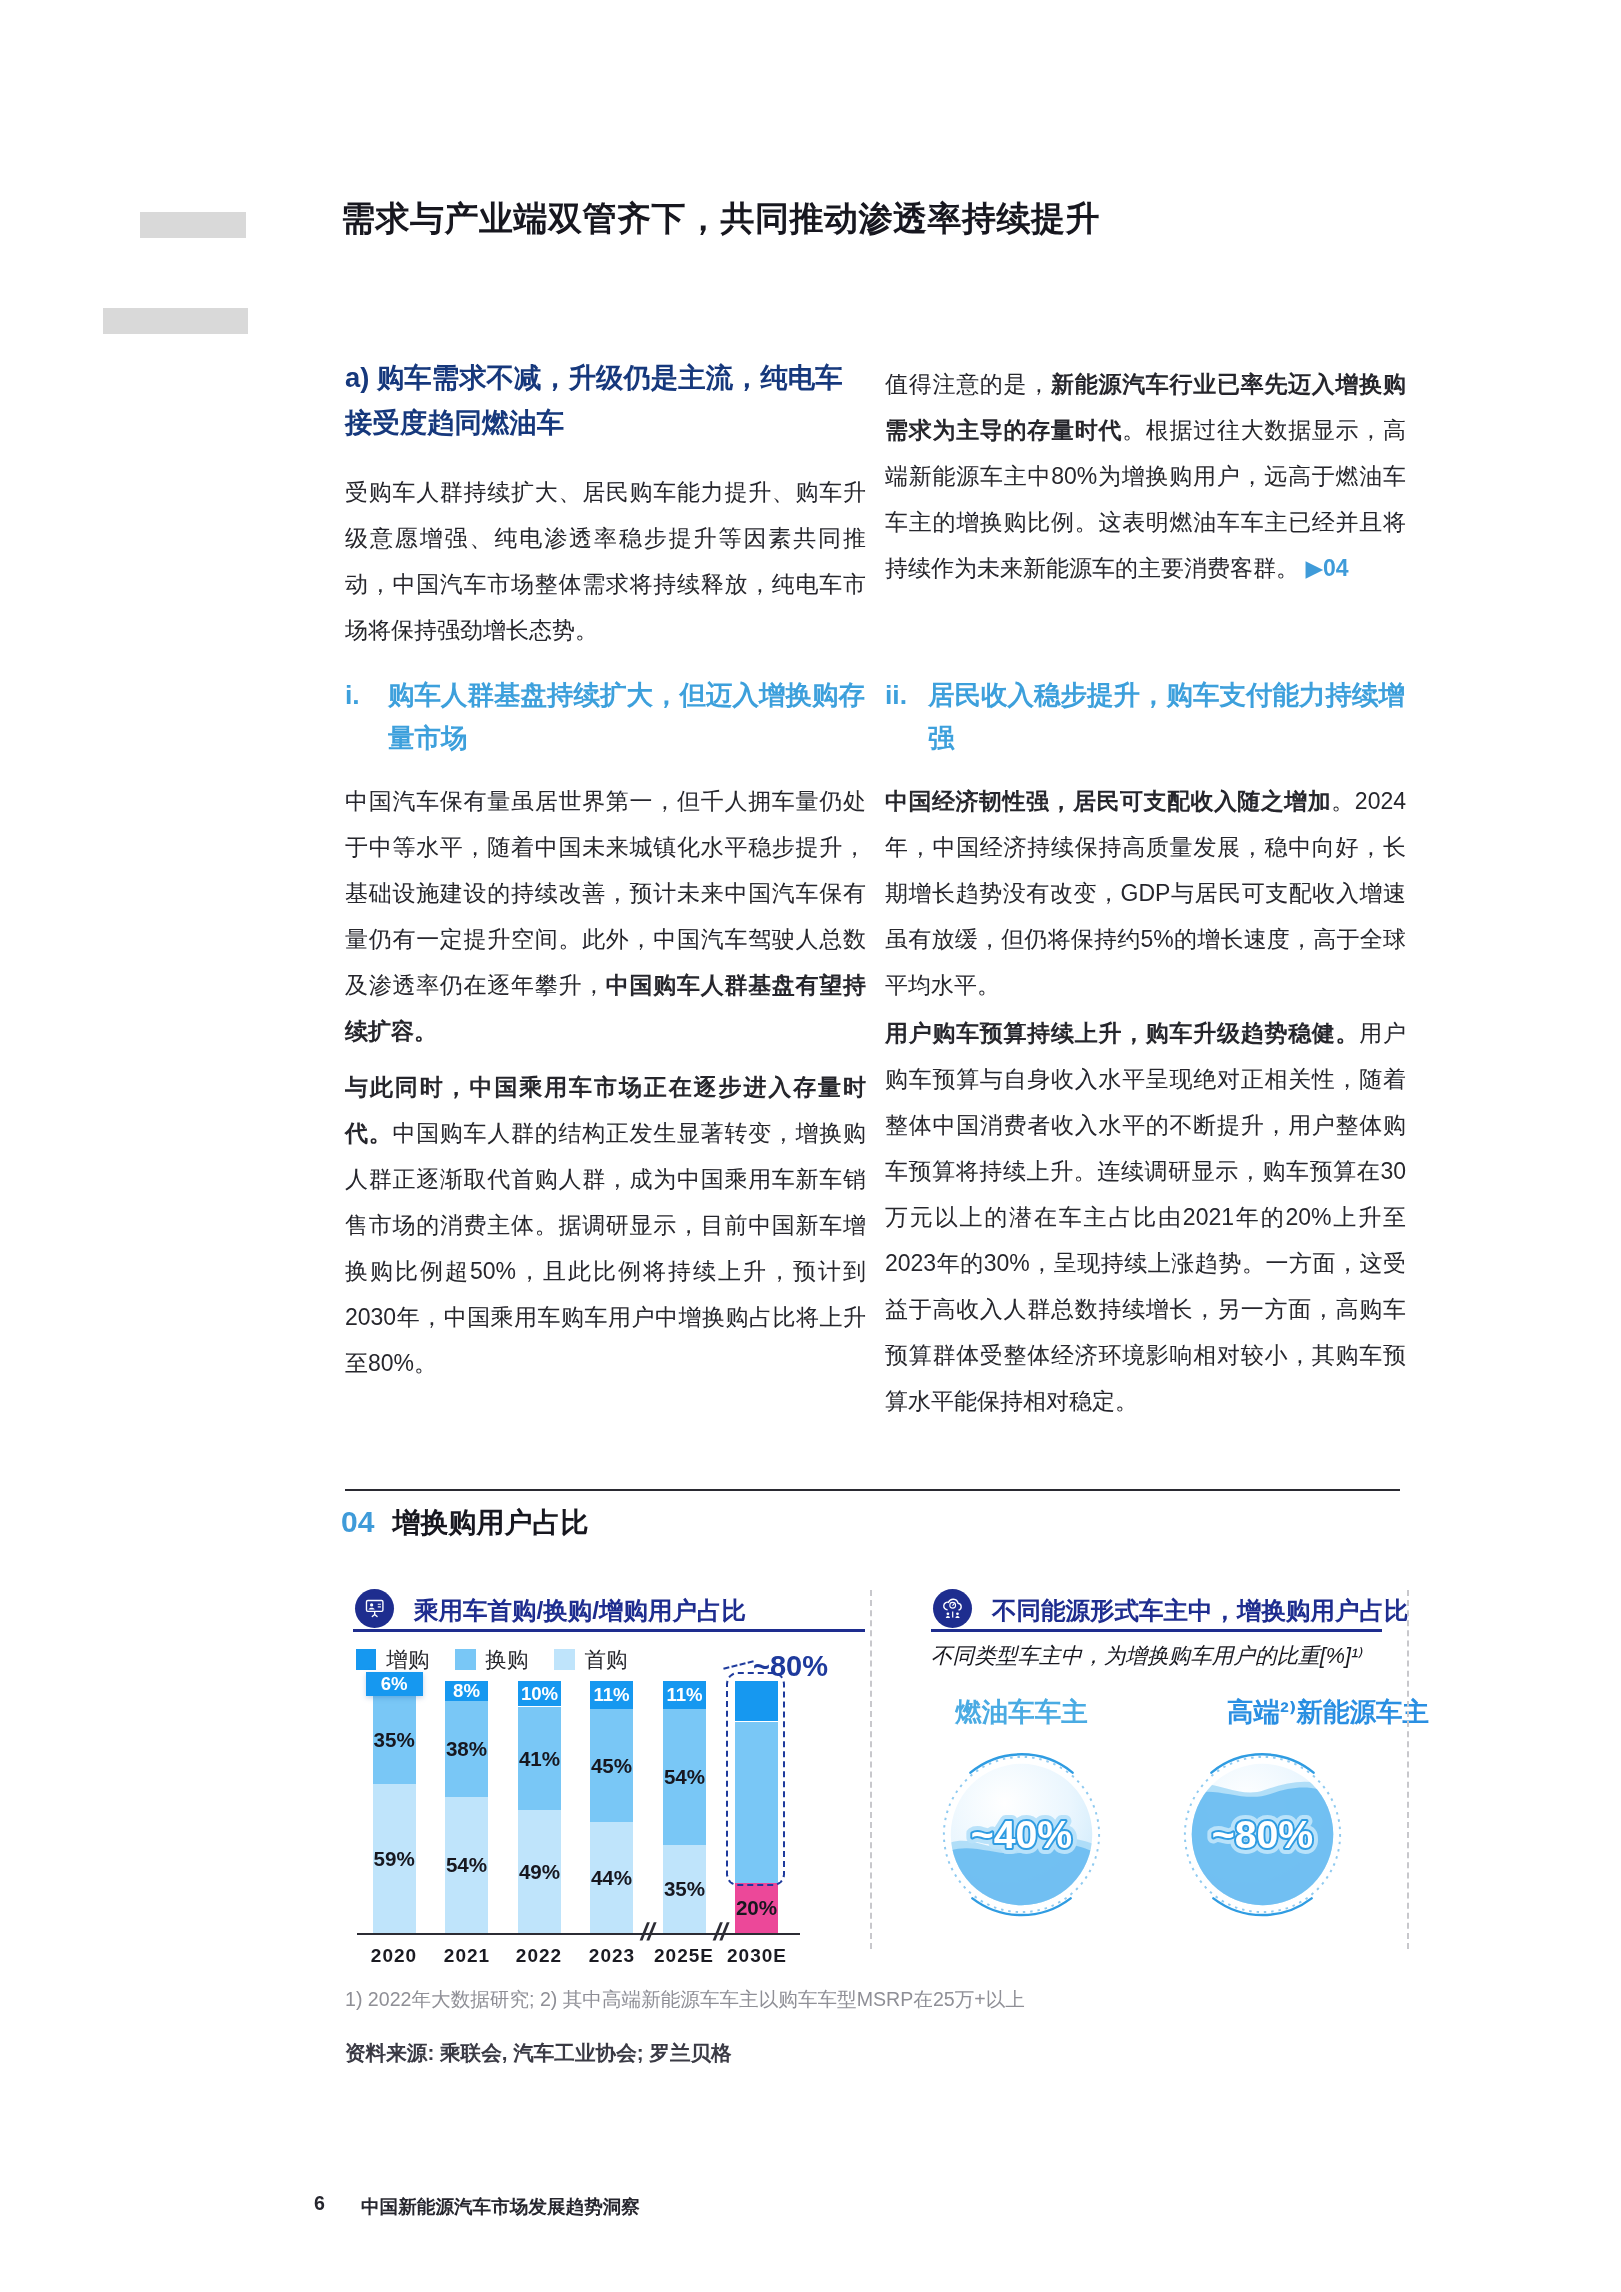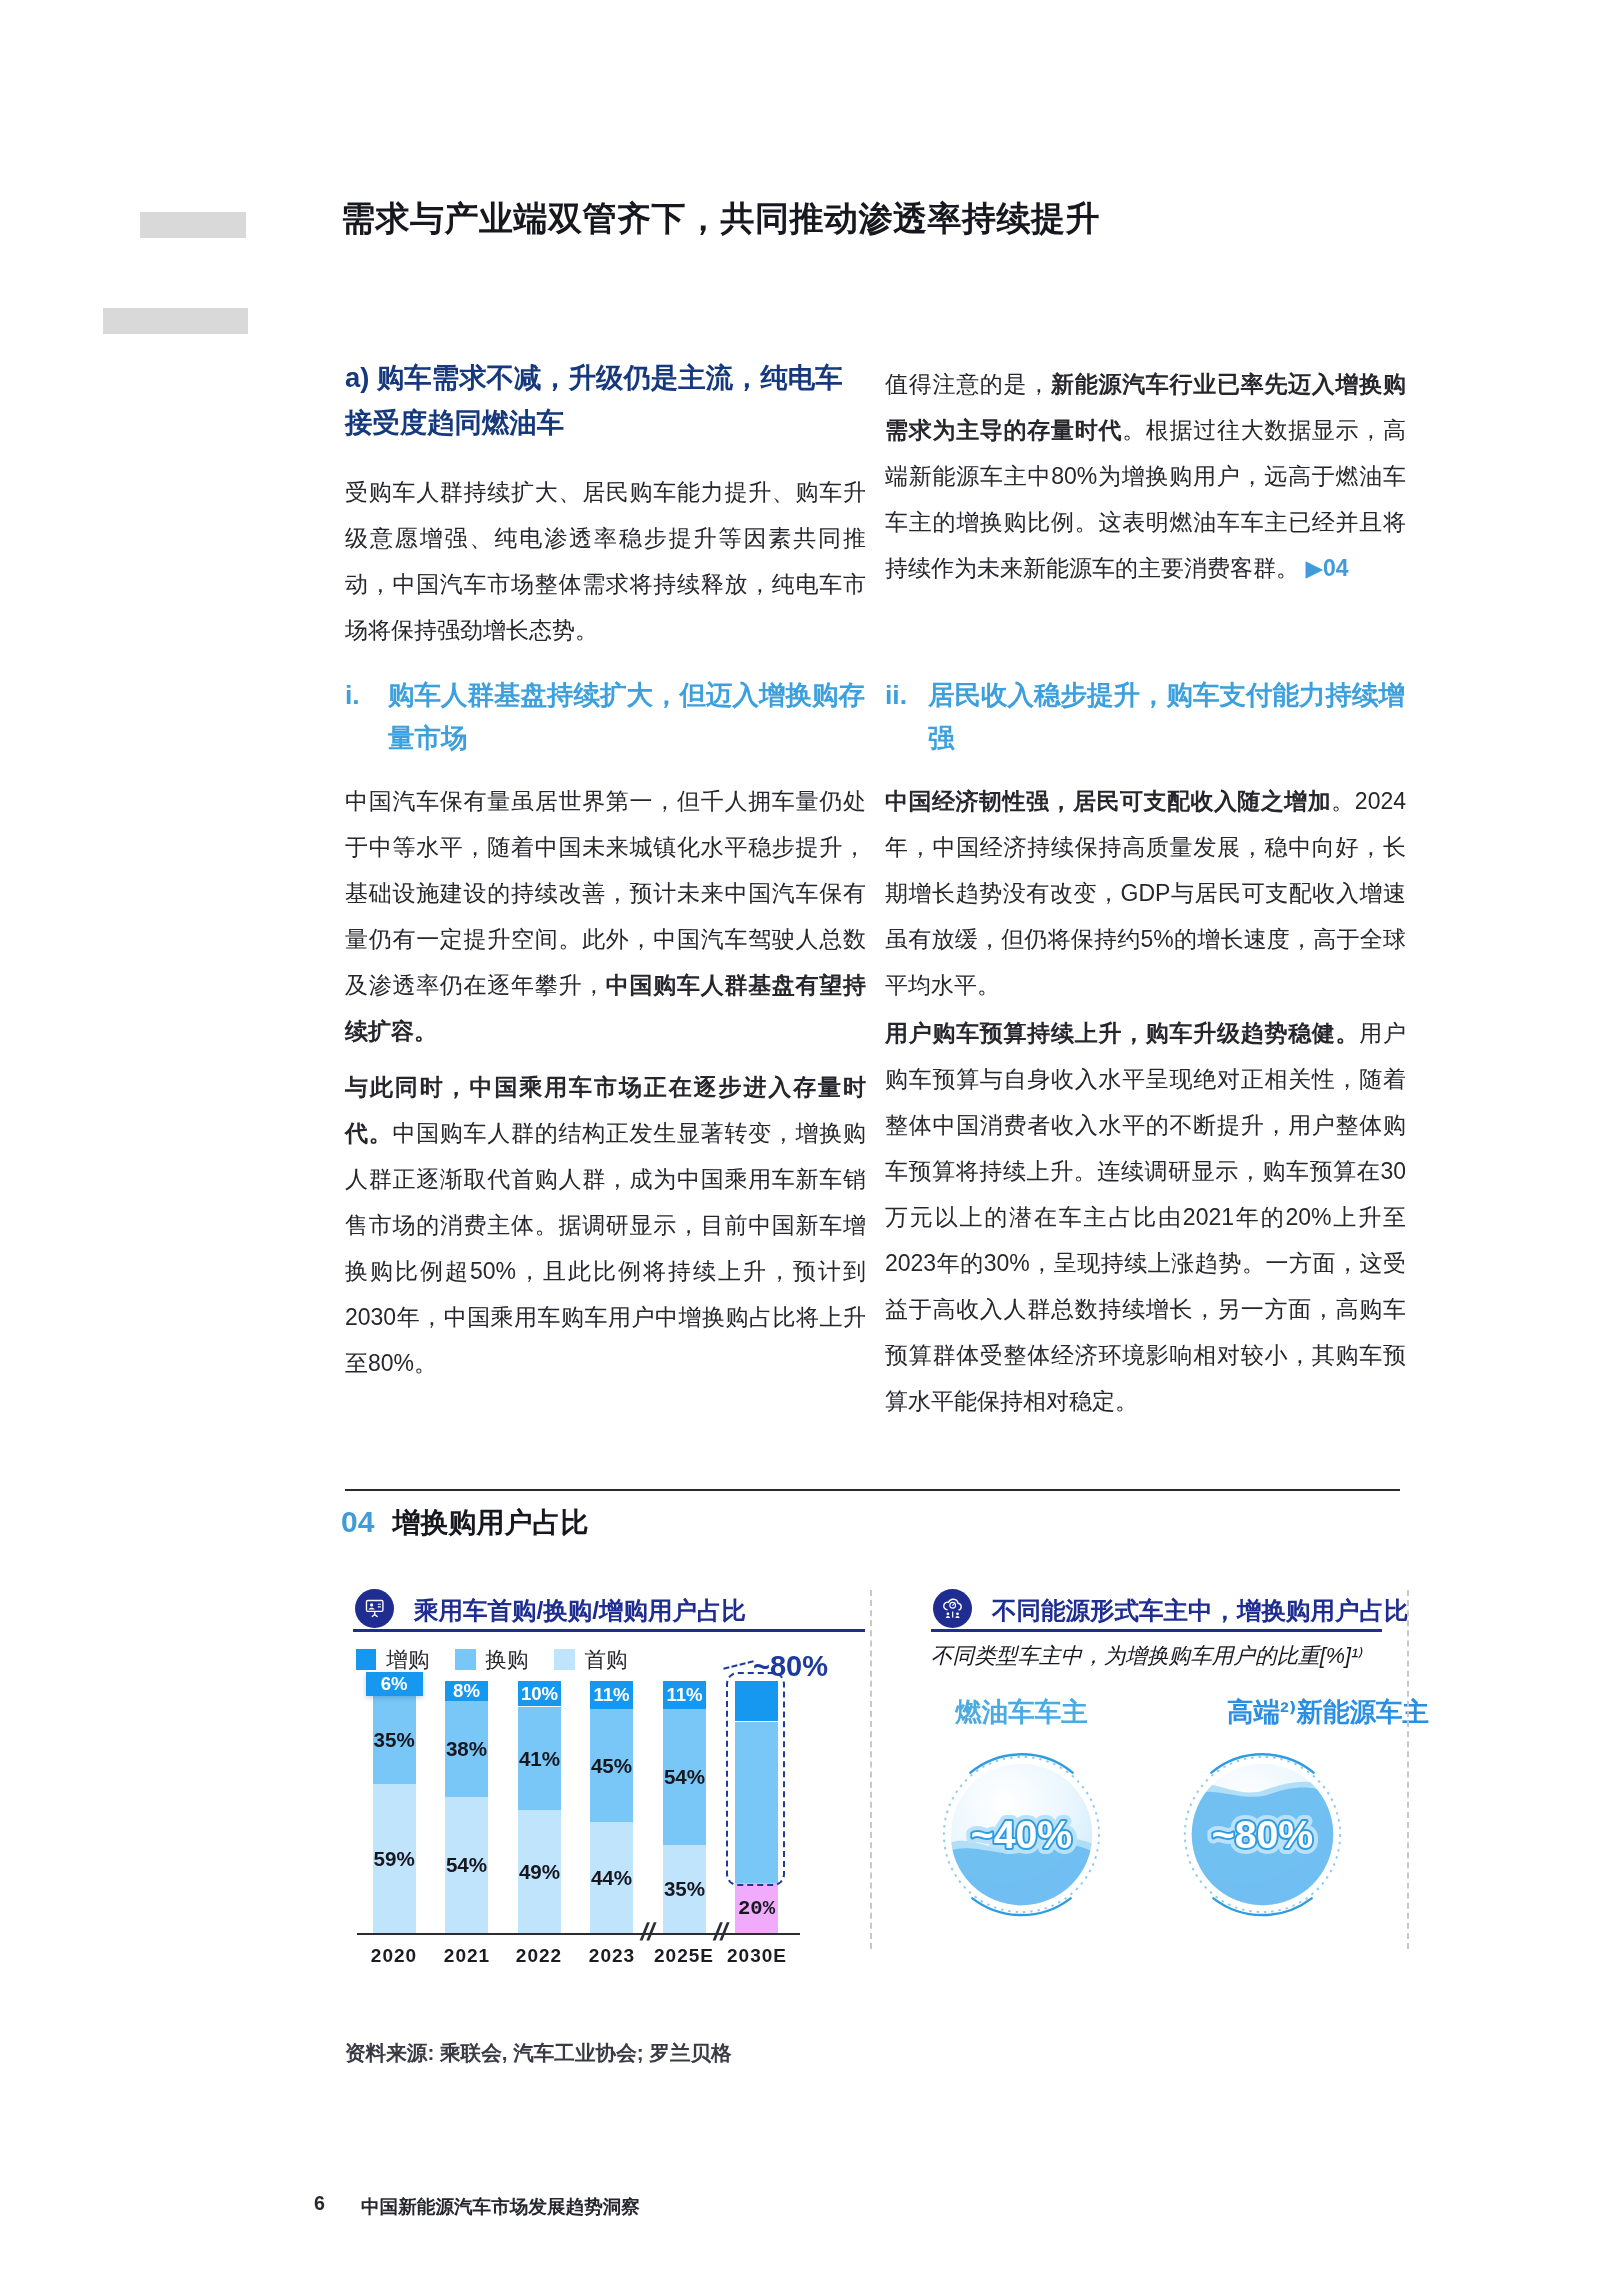--- a/index.html
+++ b/index.html
@@ -153,21 +153,21 @@
         </div>
         <div class="seg" style="left: 310px; width: 43px; bottom: 0px; height: 88px; background: rgb(191, 228, 251);">
           <span>35%</span>
         </div>
         <div class="seg" style="left: 310px; width: 43px; bottom: 88px; height: 136px; background: rgb(121, 199, 246);">
           <span>54%</span>
         </div>
         <div class="seg top" style="left: 310px; width: 43px; bottom: 224px; height: 28px; background: rgb(22, 152, 240);">
           <span>11%</span>
         </div>
-        <div class="seg" style="left: 382px; width: 43px; bottom: 0px; height: 50px; background: #f0abfc; font-family: Liberation Mono, monospace;">
+        <div class="seg" style="left: 382px; width: 43px; bottom: 0px; height: 50px; background: #ec4899;">
           <span>20%</span>
         </div>
         <div class="seg" style="left: 382px; width: 43px; bottom: 50px; height: 161px; background: rgb(121, 199, 246);"></div>
         <div class="seg top" style="left: 382px; width: 43px; bottom: 212px; height: 40px; background: rgb(22, 152, 240);"></div>
         <div class="dash-box" style="left: 373px; width: 55px; top: -8.8px; bottom: 47px;"></div>
         <div class="dash-lead" style="left: 370px; top: -16.7px;"></div>
         <div class="dash-anno" style="left: 400px; top: -31px;">~80%</div>
         <div class="brk" style="left: 295px;">//</div>
         <div class="brk" style="left: 368px;">//</div>
       </div>
@@ -244,19 +244,20 @@
   </g>
   <text y="14" text-anchor="middle" font-size="40" font-weight="800" fill="none" stroke="#b9e2fa" stroke-width="12" stroke-linejoin="round">~80%</text>
   <text y="14" text-anchor="middle" font-size="40" font-weight="800" fill="#ffffff" stroke="#2f9ce2" stroke-width="4" paint-order="stroke" stroke-linejoin="round">~80%</text>
 </svg></div>
       </div>
   </div>
 
   <div class="v-divider" style="left:870px;"></div>
   <div class="v-divider" style="left:1407px;"></div>
 
+  <div class="footnote">1) 2022年大数据研究; 2) 其中高端新能源车车主以购车车型MSRP在25万+以上</div>
   <div class="source">资料来源: 乘联会, 汽车工业协会; 罗兰贝格</div>
 
   <div class="pg-num">6</div>
   <div class="pg-doc">中国新能源汽车市场发展趋势洞察</div>
 
 </div>
 
 
 </body></html>

